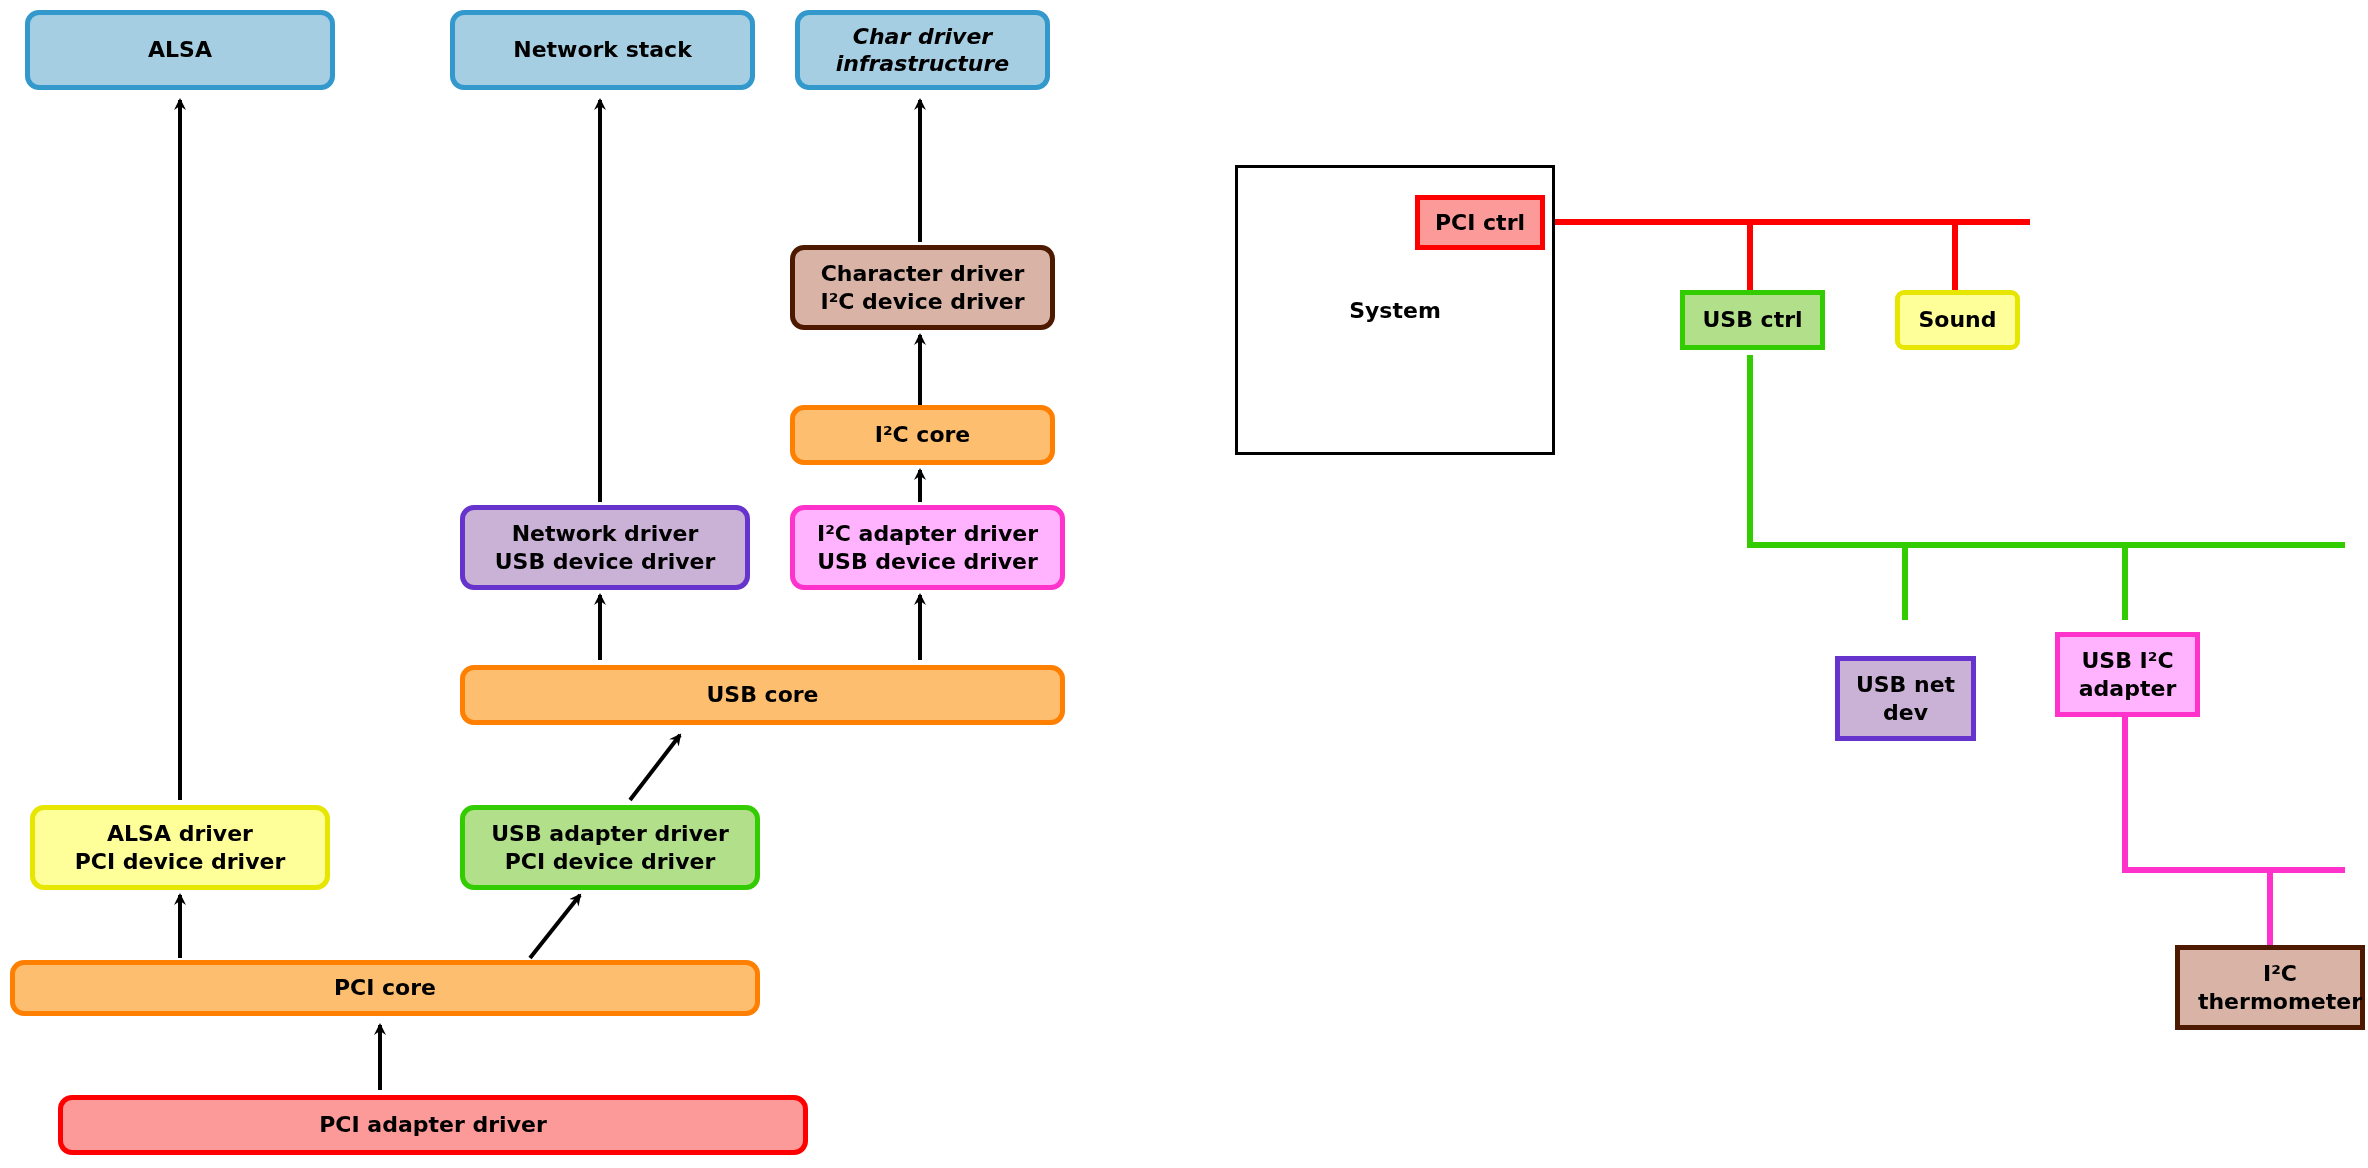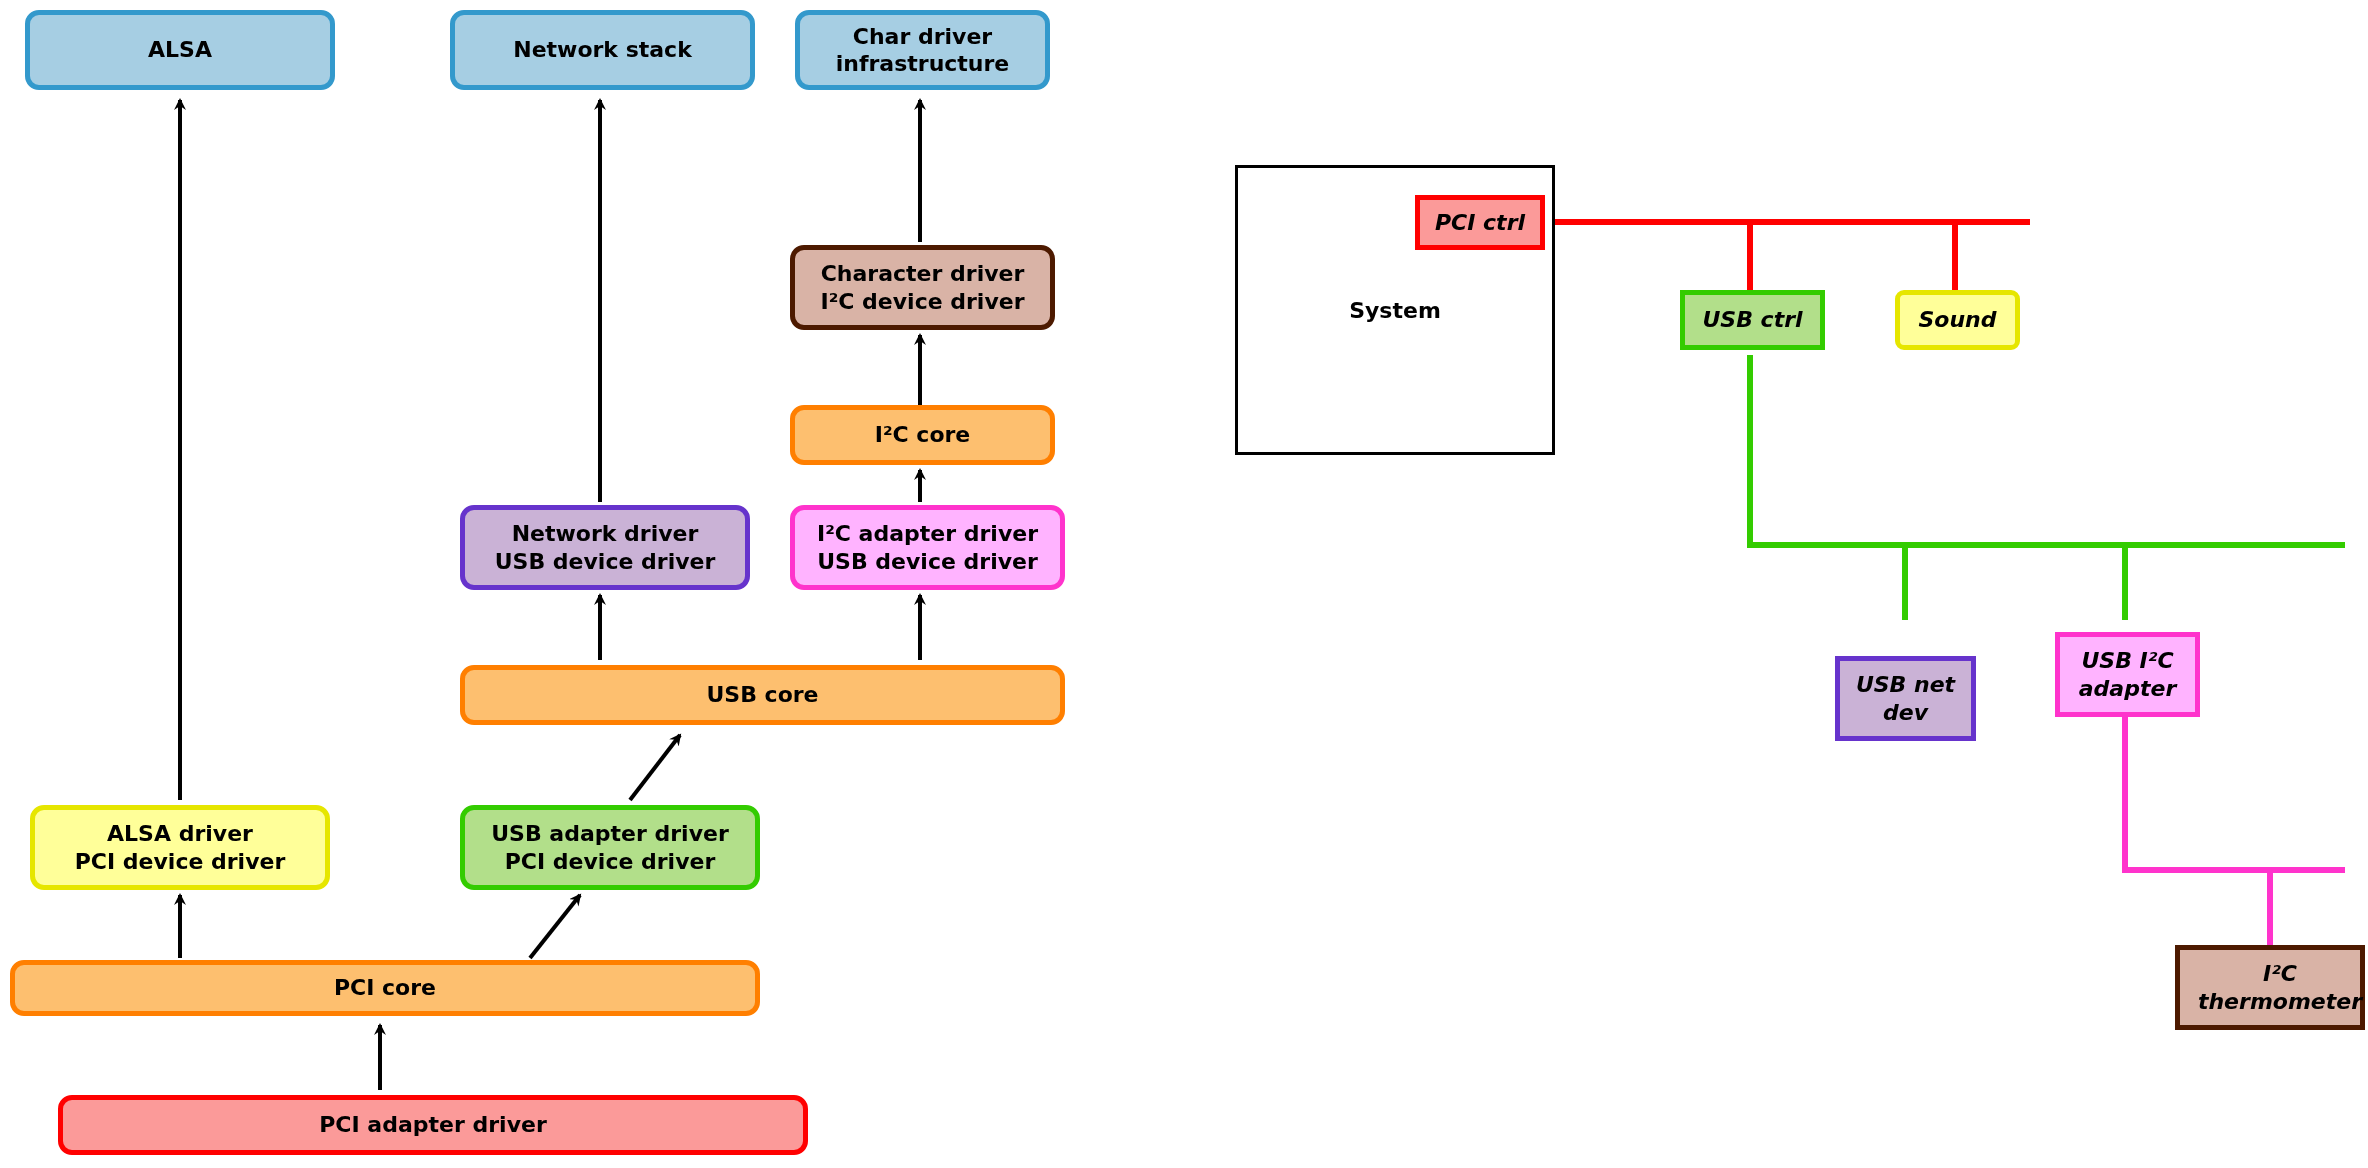--- a/index.html
+++ b/index.html
@@ -30,21 +30,20 @@
     position: absolute;
     border-width: 5px;
     border-style: solid;
     display: flex;
     flex-direction: column;
     align-items: center;
     justify-content: center;
     text-align: center;
     line-height: 1.25;
     padding: 4px 8px;
-    font-style: italic;
   }
   .plainrect {
     position: absolute;
     border: 3px solid #000;
     background: #fff;
     display: flex;
     align-items: center;
     justify-content: center;
   }
   svg.arrows, svg.wires {
@@ -87,21 +86,21 @@
 
   <line x1="920" y1="242" x2="920" y2="100" stroke="#000" stroke-width="4" marker-end="url(#ah)"></line>
 </svg>
 
 <div class="box" style="left:25px; top:10px; width:310px; height:80px; background:#a6cee3; border-color:#3399cc;">
   <span class="lbl">ALSA</span>
 </div>
 <div class="box" style="left:450px; top:10px; width:305px; height:80px; background:#a6cee3; border-color:#3399cc;">
   <span class="lbl">Network stack</span>
 </div>
-<div class="box" style="left:795px; top:10px; width:255px; height:80px; background:#a6cee3; border-color:#3399cc;">
+<div class="box" style="left:795px; top:10px; width:255px; height:80px; background:#a6cee3; border-color:#3399cc;font-style:italic;">
   <span class="lbl">Char driver</span>
   <span class="lbl">infrastructure</span>
 </div>
 
 <div class="box" style="left:790px; top:245px; width:265px; height:85px; background:#d9b3a6; border-color:#4d1a00;">
   <span class="lbl">Character driver</span>
   <span class="lbl">I²C device driver</span>
 </div>
 
 <div class="box" style="left:790px; top:405px; width:265px; height:60px; background:#fdbf6f; border-color:#ff7f00;">

